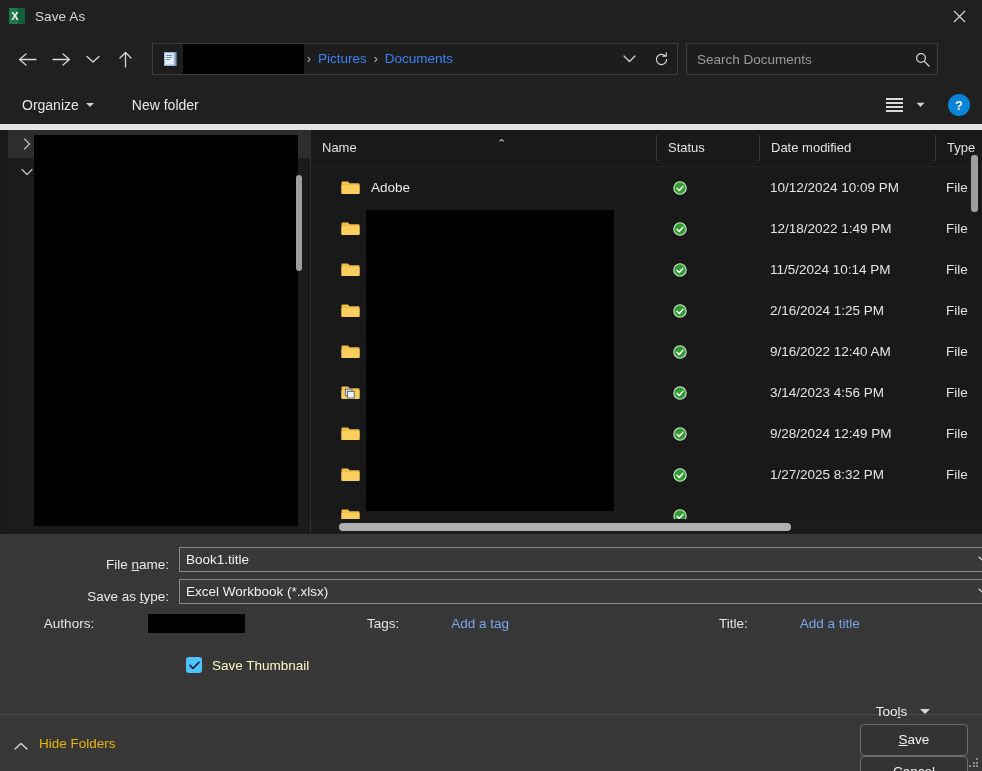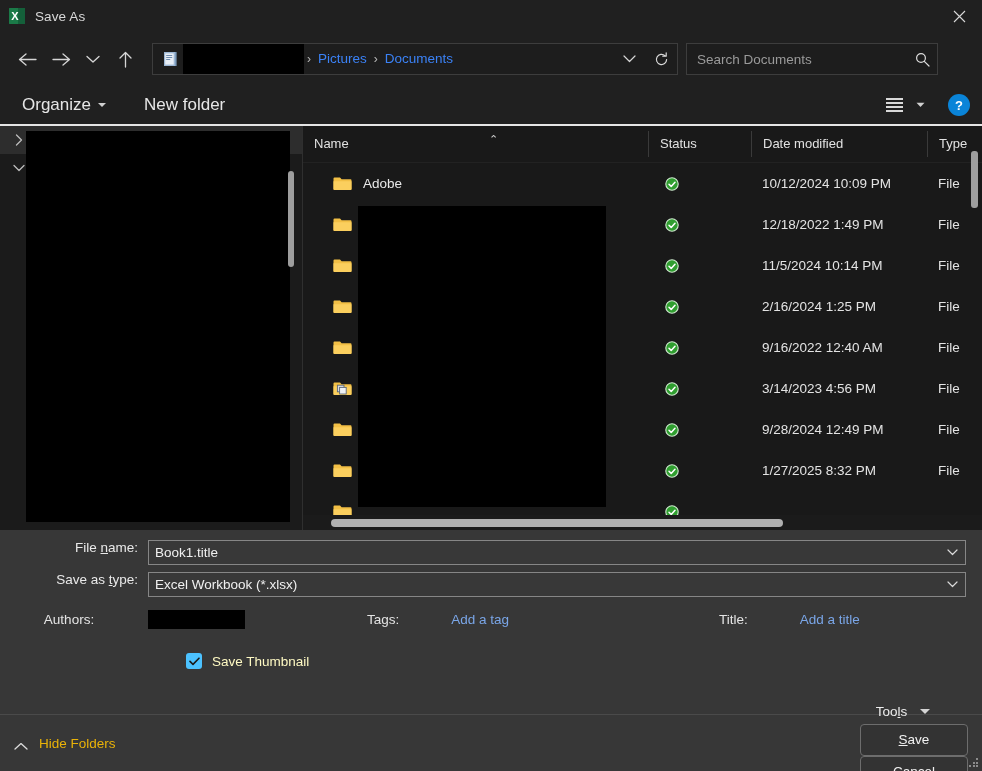--- a/index.html
+++ b/index.html
@@ -191,21 +191,21 @@
     display: flex;
     align-items: center;
     flex: 0 0 auto;
     background: #202020;
     padding-left: 14px;
     position: relative;
   }
   .cmd-item {
     display: flex;
     align-items: center;
-    font-size: 17px;
+    font-size: 14px;
     color: #e6e6e6;
     padding: 4px 8px;
     border-radius: 4px;
     white-space: nowrap;
   }
   .cmd-item.spaced { margin-left: 22px; }
   .caret-dn {
     display: inline-block;
     margin-left: 7px;
     width: 0; height: 0;
@@ -245,22 +245,23 @@
     justify-content: center;
     margin-left: 14px;
   }
 
   
   .body-split {
     flex: 0 0 auto;
     height: 404px;
     display: flex;
     background: #191919;
-    border-top: 2px solid #e5e5e5;
-    position: relative;
+    border-top: 6px solid #e5e5e5;
+    position: relative;
+    padding-left: 8px;
   }
 
   
   .navpane {
     width: 302px;
     flex: 0 0 auto;
     background: #1b1b1b;
     position: relative;
     overflow: hidden;
   }
@@ -427,23 +428,24 @@
   
   .form-area {
     flex: 1 1 auto;
     background: #373737;
     position: relative;
     padding-top: 10px;
     box-sizing: border-box;
   }
   .form-row {
     display: flex;
-    align-items: flex-start;
+    align-items: flex-end;
     height: 28px;
     margin-bottom: 4px;
+    padding-left: 31px;
   }
   .form-label {
     width: 148px;
     text-align: right;
     padding-right: 10px;
     font-size: 13.5px;
     color: #e9e9e9;
     box-sizing: border-box;
     flex: 0 0 auto;
     white-space: nowrap;

